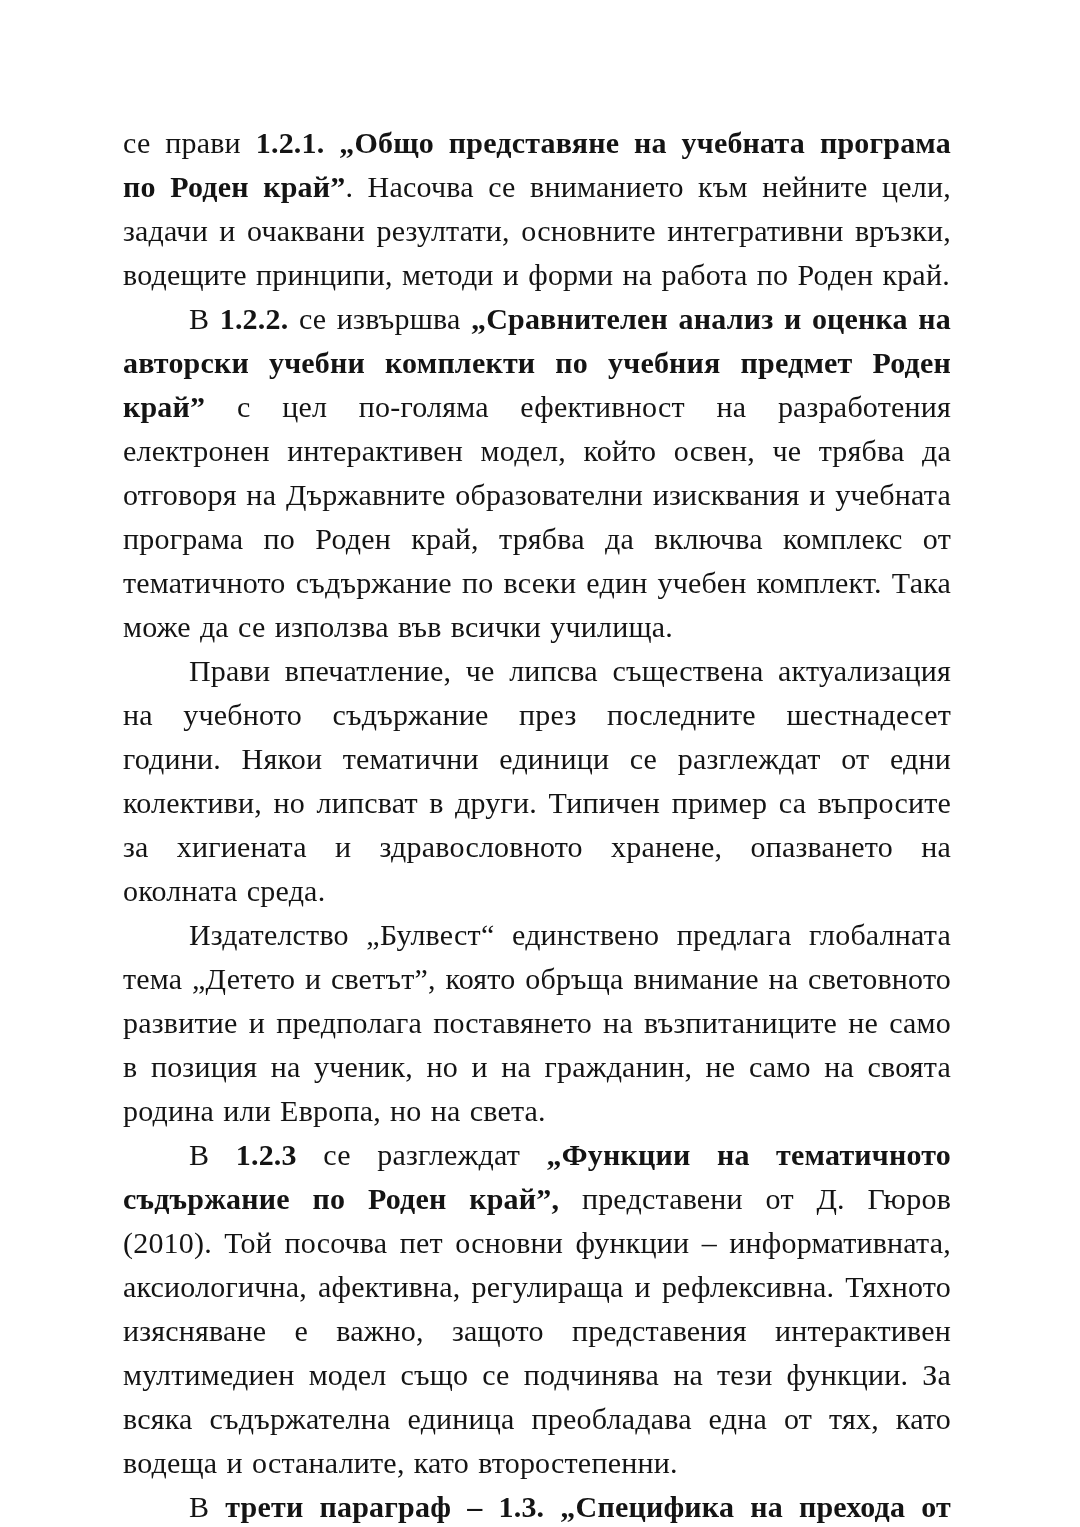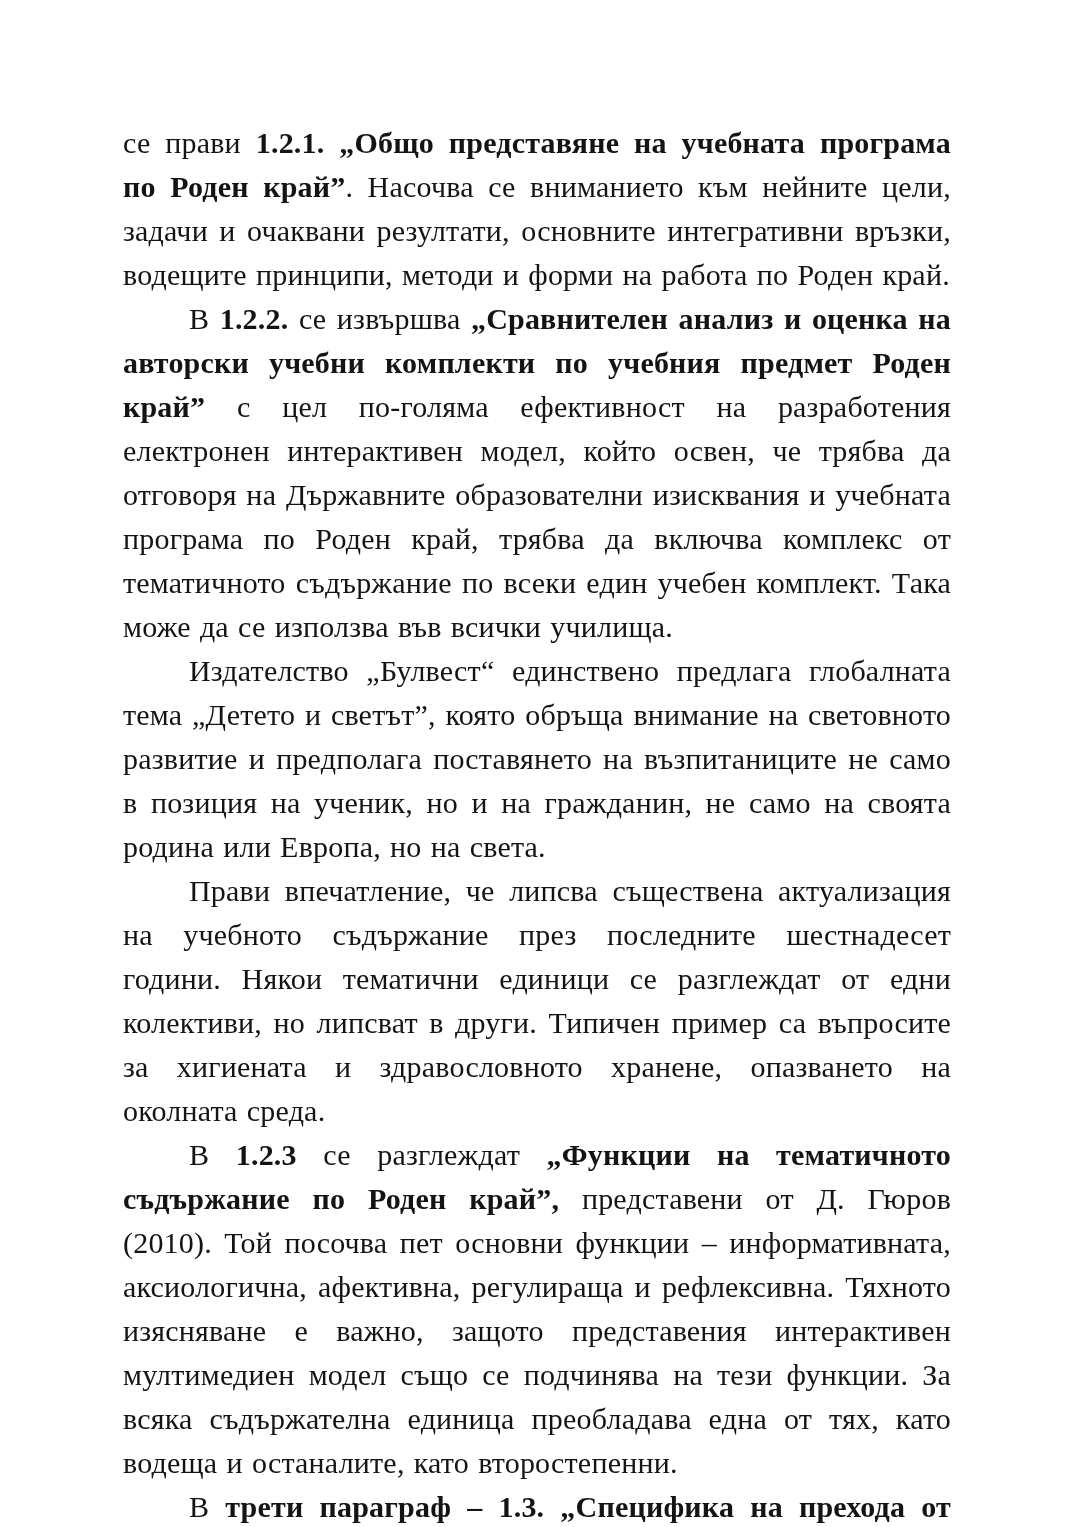--- a/index.html
+++ b/index.html
@@ -43,18 +43,18 @@
     font-weight: bold;
   }
 </style>
 </head>
 <body>
 
 <main class="page" style="background: rgb(255, 255, 255);">
   <div class="doc-body" id="doc-body" style="color: rgb(20, 20, 20);">
       <p class=""><span>се прави </span><b>1.2.1. „Общо представяне на учебната програма по Роден край”</b><span>. Насочва се вниманието към нейните цели, задачи и очаквани резултати, основните интегративни връзки, водещите принципи, методи и форми на работа по Роден край.</span></p>
       <p class="indent"><span>В </span><b>1.2.2.</b><span> се извършва </span><b>„Сравнителен анализ и оценка на авторски учебни комплекти по учебния предмет Роден край”</b><span> с цел по-голяма ефективност на разработения електронен интерактивен модел, който освен, че трябва да отговоря на Държавните образователни изисквания и учебната програма по Роден край, трябва да включва комплекс от тематичното съдържание по всеки един учебен комплект. Така може да се използва във всички училища.</span></p>
+      <p class="indent"><span>Прави впечатление, че липсва съществена актуализация на учебното съдържание през последните шестнадесет години. Някои тематични единици се разглеждат от едни колективи, но липсват в други. Типичен пример са въпросите за хигиената и здравословното хранене, опазването на околната среда.</span></p>
       <p class="indent"><span>Издателство „Булвест“ единствено предлага глобалната тема „Детето и светът”, която обръща внимание на световното развитие и предполага поставянето на възпитаниците не само в позиция на ученик, но и на гражданин, не само на своята родина или Европа, но на света.</span></p>
-      <p class="indent"><span>Прави впечатление, че липсва съществена актуализация на учебното съдържание през последните шестнадесет години. Някои тематични единици се разглеждат от едни колективи, но липсват в други. Типичен пример са въпросите за хигиената и здравословното хранене, опазването на околната среда.</span></p>
       <p class="indent"><span>В </span><b>1.2.3</b><span> се разглеждат </span><b>„Функции на тематичното съдържание по Роден край”,</b><span> представени от Д. Гюров (2010). Той посочва пет основни функции – информативната, аксиологична, афективна, регулираща и рефлексивна. Тяхното изясняване е важно, защото представения интерактивен мултимедиен модел също се подчинява на тези функции. За всяка съдържателна единица преобладава една от тях, като водеща и останалите, като второстепенни.</span></p>
       <p class="indent justify-last"><span>В </span><b>трети параграф – 1.3. „Специфика на прехода от предучилищно към начално образование в условията на</b></p>
     </div>
 </main>
 
 </body></html>

